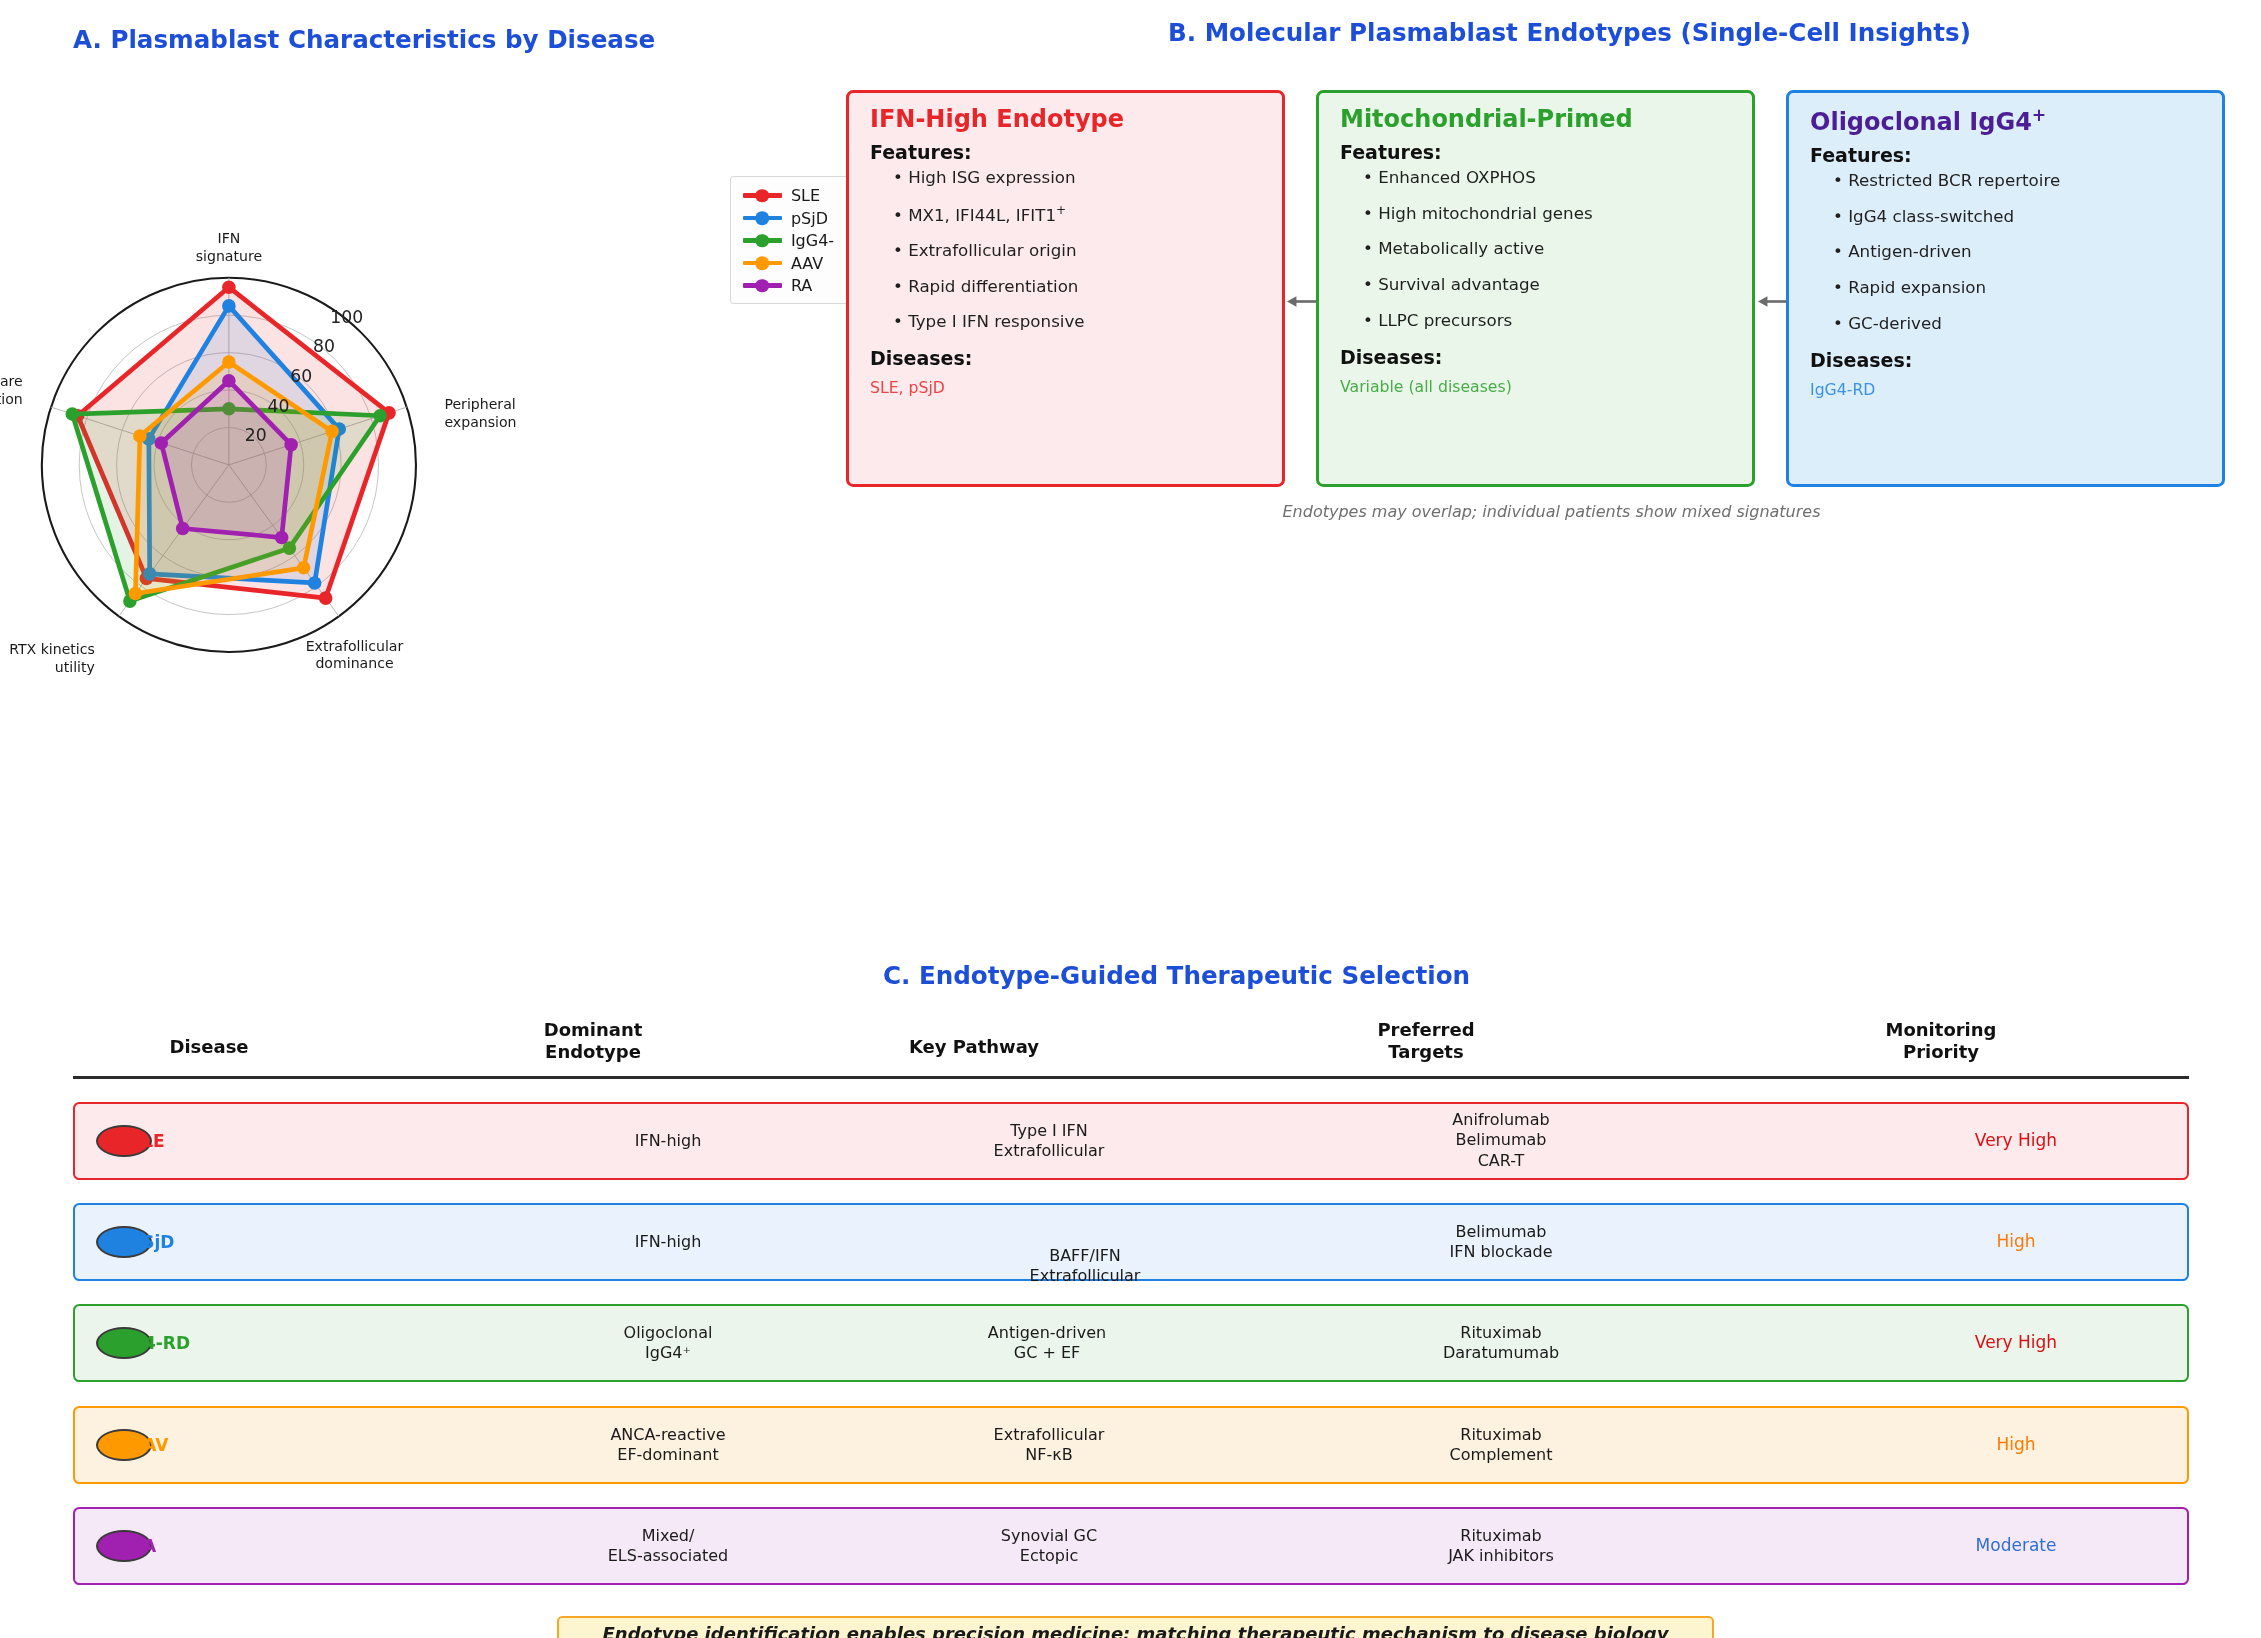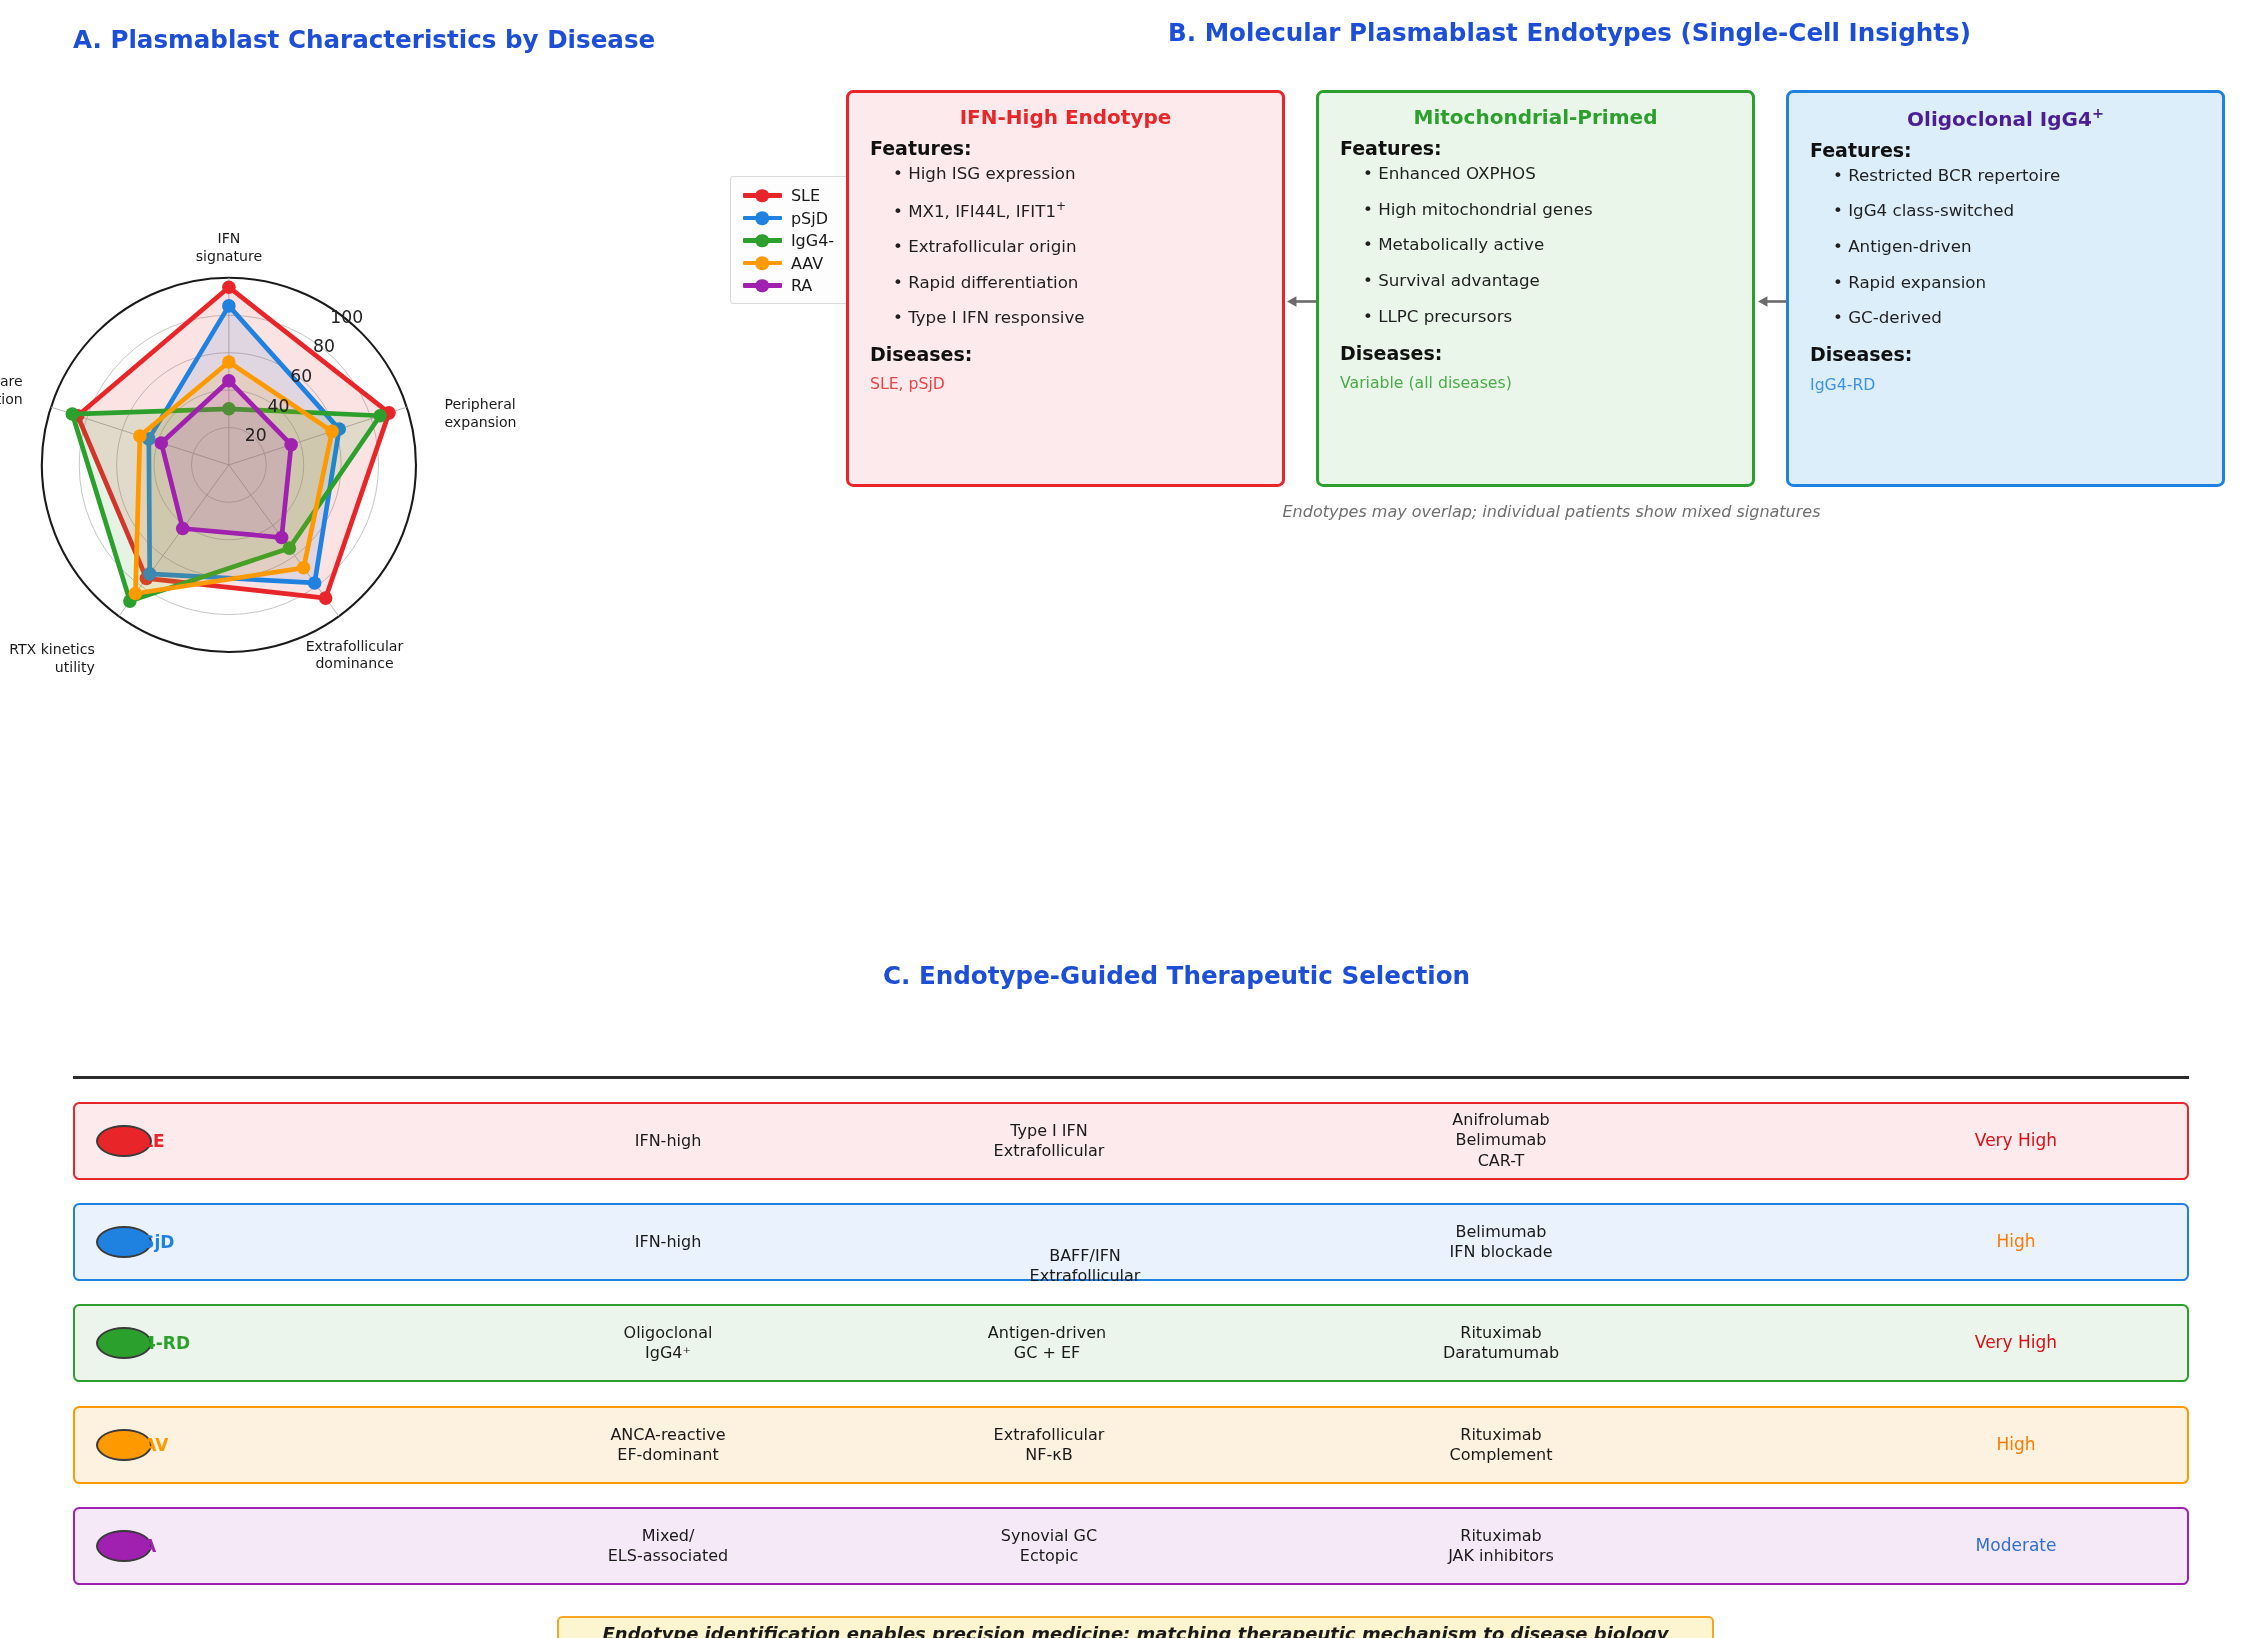--- a/index.html
+++ b/index.html
@@ -64,21 +64,21 @@
   
   #panel-b { position:absolute; left:846px; top:90px; width:1411px; height:418px; }
   .endocard {
     position:absolute; top:0; width:439px; height:397px;
     border-radius:7.3px; padding:11.5px 21px 0 21px;
   }
   #endocard-0 { left:0px; }
   #endocard-1 { left:470px; }
   #endocard-2 { left:940px; }
   .endocard-title {
-    text-align:center; font-weight:bold; font-size:20px;
+    text-align:left; font-weight:bold; font-size:24px;
     margin:0 0 8.4px 0; white-space:nowrap;
   }
   .endocard-sub {
     font-weight:bold; font-size:19px; color:#111111; margin:0 0 4.2px 0;
   }
   .endocard-feature {
     font-size:16.7px; color:#1f1f1f; margin:0 0 15.7px 23px; white-space:nowrap;
   }
   .endocard-diseases-head { font-weight:bold; font-size:19px; color:#111111; margin:15.7px 0 9.4px 0; }
   .endocard-diseases { font-size:15.7px; white-space:nowrap; }
@@ -290,20 +290,40 @@
     <div class="endocard-diseases-head">Diseases:</div>
     <div class="endocard-diseases" style="color: rgb(31, 130, 224); opacity: 0.85;">IgG4-RD</div>
   </div>
 </div>
 
 <div id="endo-note">Endotypes may overlap; individual patients show mixed signatures</div>
 
 <div id="title-c" class="panel-title">C. Endotype-Guided Therapeutic Selection</div>
 
 <div id="panel-c">
+  <div id="table-head">
+      <div class="th" style="left: 209px; top: 22px;">
+        <div>Disease</div>
+      </div>
+      <div class="th" style="left: 593px; top: 5.2px;">
+        <div>Dominant</div>
+        <div>Endotype</div>
+      </div>
+      <div class="th" style="left: 974px; top: 22px;">
+        <div>Key Pathway</div>
+      </div>
+      <div class="th" style="left: 1426px; top: 5.2px;">
+        <div>Preferred</div>
+        <div>Targets</div>
+      </div>
+      <div class="th" style="left: 1941px; top: 5.2px;">
+        <div>Monitoring</div>
+        <div>Priority</div>
+      </div>
+    </div>
   <div id="table-rule"></div>
   <div id="table-body">
       <div class="trow" style="top: 88px; background: rgb(253, 234, 236); border-color: rgb(232, 38, 42);">
         <div class="dot-wrap">
           <span class="dot" style="background: rgb(232, 38, 42);"></span>
           <span class="dot-label" style="color: rgb(232, 38, 42);">SLE</span>
         </div>
         <div class="cell" style="left: 593px;">IFN-high</div>
         <div class="cell" style="left: 974px;">Type I IFN
 Extrafollicular</div>

